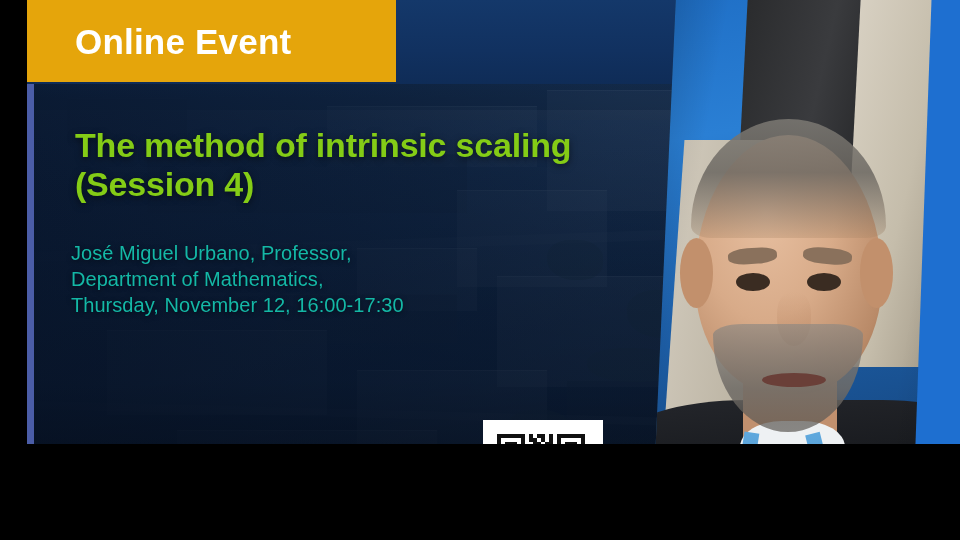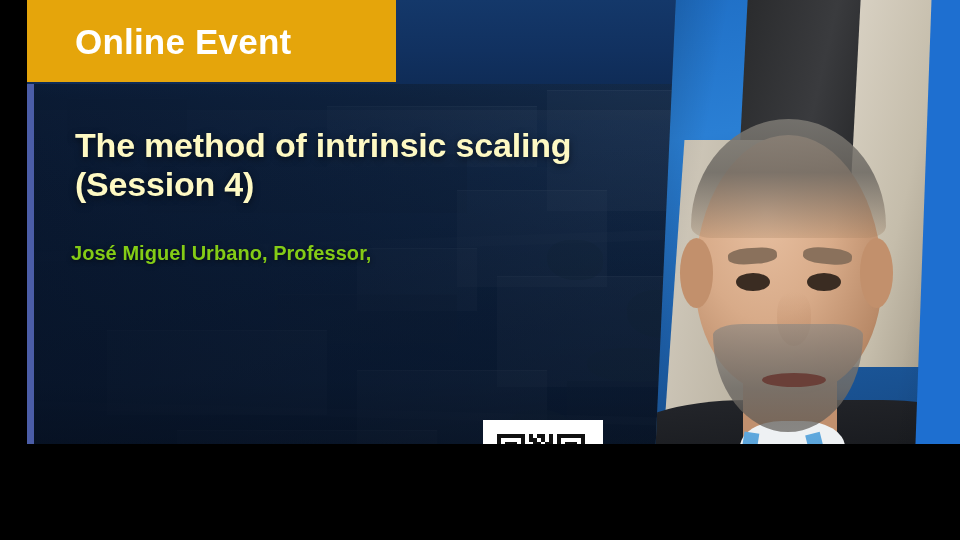--- a/index.html
+++ b/index.html
@@ -92,34 +92,34 @@
   .left-rail {
     position: absolute; left: 0; top: 84px;
     width: 7px; height: 374px;
     background: #4b5da7;
   }
 
   
   .headline {
     position: absolute; left: 48px; top: 126px;
     width: 560px;
-    color: #fef9c3;
+    color: #84cc16;
     font-size: 34px;
     font-weight: bold;
     line-height: 39px;
     letter-spacing: -.2px;
     text-shadow: 0 2px 7px rgba(0,0,0,.55);
   }
 
   
   .details {
     position: absolute; left: 44px; top: 240px;
-    color: #84cc16;
+    color: #14b8a6;
     font-size: 20px;
-    font-weight: 700;
+    font-weight: 400;
     line-height: 26px;
     letter-spacing: .05px;
     text-shadow: 0 1px 5px rgba(0,0,0,.6);
   }
   .details div { white-space: nowrap; }
 
   
   .tag {
     position: absolute;
     background: #4b5aa0;
@@ -313,20 +313,22 @@
   <div class="gold-banner">
     <span class="label">Online Event</span>
   </div>
 
   <div class="left-rail"></div>
 
   <div class="headline">The method of intrinsic scaling (Session 4)</div>
 
   <div class="details">
     <div>José Miguel Urbano, Professor,</div>
+    <div>Department of Mathematics,</div>
+    <div>Thursday, November 12, 16:00-17:30</div>
   </div>
 
 
   <div class="qr-panel">
     <div class="qr-grid" id="qr-grid">
         <i class=""></i>
         <i class=""></i>
         <i class=""></i>
         <i class=""></i>
         <i class=""></i>

